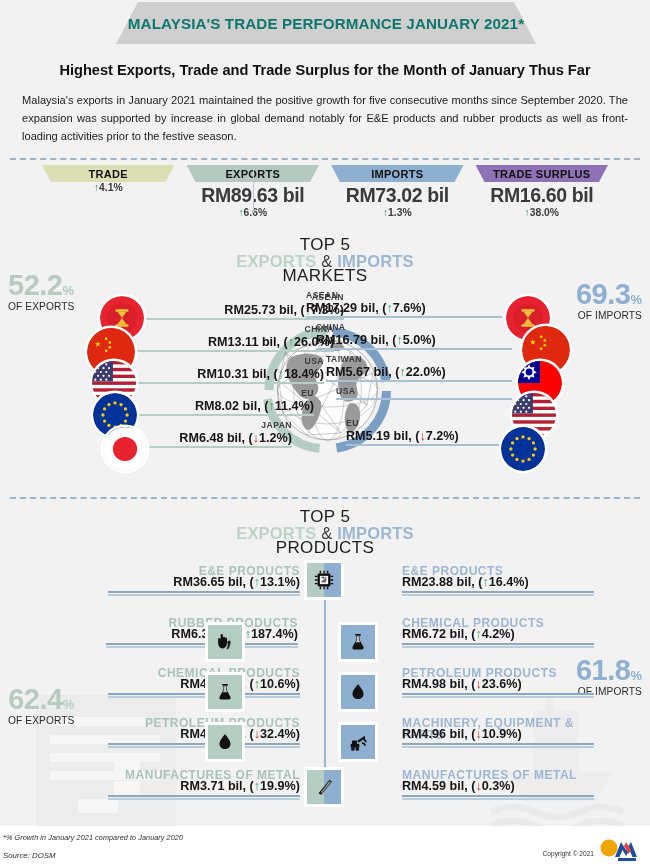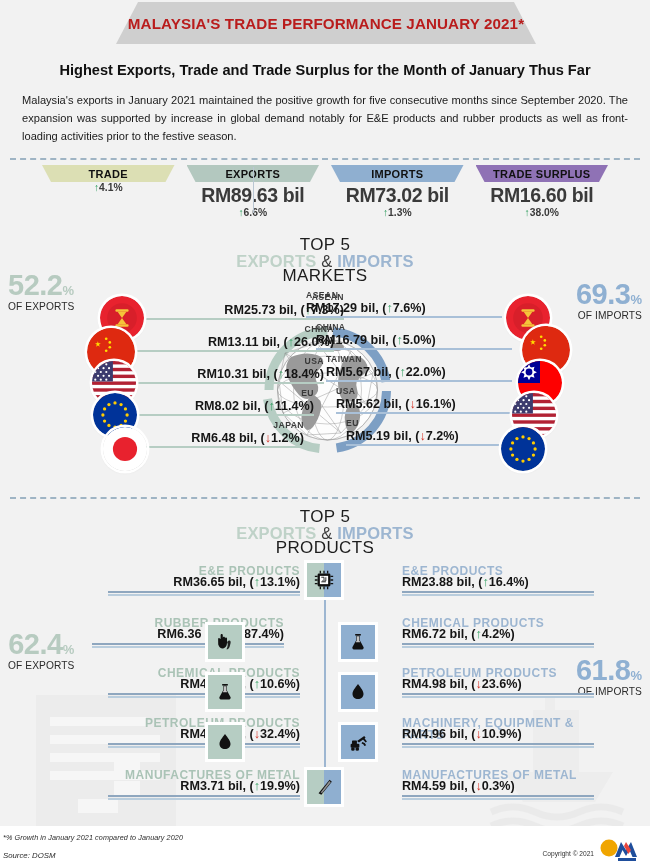--- a/index.html
+++ b/index.html
@@ -23,21 +23,21 @@
   .wm-ship { right: 4px; top: 690px; width: 175px; height: 150px; opacity: .5; }
 
   
   .banner {
     position: absolute; left: 116px; top: 2px; width: 420px; height: 42px;
     background: #cfcfcf;
     clip-path: polygon(22px 0, 398px 0, 420px 42px, 0 42px);
     display: flex; align-items: center; justify-content: center;
   }
   .banner-title {
-    font-size: 15.2px; font-weight: bold; color: #b91c1c;
+    font-size: 15.2px; font-weight: bold; color: #0f766e;
     letter-spacing: .1px; white-space: nowrap;
   }
 
   
   .headline {
     position: absolute; left: 0; top: 62px; width: 650px;
     text-align: center; font-size: 14.6px; font-weight: bold; color: #111;
   }
   .lede {
     position: absolute; left: 22px; top: 92px; width: 606px;
@@ -81,21 +81,21 @@
 
   
   .bigpct { position: absolute; }
   .bigpct .num { font-size: 29px; font-weight: bold; letter-spacing: -.5px; line-height: .95; }
   .bigpct .pct { font-size: 13px; font-weight: bold; }
   .bigpct .cap { font-size: 10.2px; color: #2b2b2b; letter-spacing: .1px; margin-top: 1px; }
   .pct-green .num, .pct-green .pct { color: #b7cbc0; }
   .pct-blue  .num, .pct-blue  .pct { color: #8fb0d2; }
   .p-exp-mkt { left: 8px;  top: 272px; text-align: left; }
   .p-imp-mkt { right: 8px; top: 281px; text-align: right; }
-  .p-exp-prd { left: 8px;  top: 631px; text-align: center; }
+  .p-exp-prd { left: 8px;  top: 686px; text-align: center; }
   .p-imp-prd { right: 8px; top: 657px; text-align: right; }
 
   
   .globe-wrap { position: absolute; left: 255px; top: 295px; width: 145px; height: 190px; }
 
   
   .mkt-row { position: absolute; height: 34px; }
   .mkt-row .cap {
     font-size: 8.6px; font-weight: bold; color: #3a3a3a; letter-spacing: .45px;
     line-height: 1; height: 10px;
@@ -338,21 +338,21 @@
             <circle cx="29.5" cy="25.5" r="1.5"></circle>
             <circle cx="25.5" cy="29.5" r="1.5"></circle>
             <circle cx="20.0" cy="31.0" r="1.5"></circle>
             <circle cx="14.5" cy="29.5" r="1.5"></circle>
             <circle cx="10.5" cy="25.5" r="1.5"></circle>
             <circle cx="9.0" cy="20.0" r="1.5"></circle>
             <circle cx="10.5" cy="14.5" r="1.5"></circle>
             <circle cx="14.5" cy="10.5" r="1.5"></circle>
           </g>
         </svg></div>
-      <div class="mkt-row mkt-left" style="left: 128px; top: 421px; width: 176px;">
+      <div class="mkt-row mkt-left" style="left: 116px; top: 421px; width: 176px;">
         <div class="cap">JAPAN</div>
         <div class="val">RM6.48 bil, (<span class="arrow-down">↓</span>1.2%)</div>
         <div class="rule"></div>
       </div>
       <div class="flag" style="left: 103px; top: 427px; width: 44px; height: 44px;"><svg viewBox="0 0 40 40">
           <circle cx="20" cy="20" r="20" fill="#fff"></circle>
           <circle cx="20" cy="20" r="11" fill="#e8222e"></circle>
         </svg></div>
       <div class="mkt-row mkt-right" style="left: 306px; top: 291px; width: 196px;">
         <div class="cap">ASEAN</div>
@@ -393,21 +393,20 @@
           <circle cx="20" cy="20" r="20" fill="#fe0000"></circle>
           <rect x="0" y="0" width="20" height="20" fill="#000095"></rect>
           <g fill="#fff">
             <circle cx="10" cy="10" r="4.6"></circle>
             <path d="M10 3 l1.6 3.2 l3.4-1 l-1 3.4 l3.2 1.6 l-3.2 1.6 l1 3.4 l-3.4-1 l-1.6 3.2 l-1.6-3.2 l-3.4 1 l1-3.4 l-3.2-1.6 l3.2-1.6 l-1-3.4 l3.4 1 Z"></path>
           </g>
           <circle cx="10" cy="10" r="3.1" fill="#000095"></circle>
         </svg></div>
       <div class="mkt-row mkt-right" style="left: 336px; top: 387px; width: 176px;">
         <div class="cap">USA</div>
-        <div class="val">RM5.62 bil, (<span class="arrow-down">↓</span>16.1%)</div>
         <div class="rule"></div>
       </div>
       <div class="flag" style="left: 512px; top: 393px; width: 44px; height: 44px;"><svg viewBox="0 0 40 40">
           <circle cx="20" cy="20" r="20" fill="#fff"></circle>
           <g>
             <rect x="0" y="0" width="40" height="40" fill="#fff"></rect>
             <g fill="#b22234">
               <rect y="0" width="40" height="3.1"></rect>
               <rect y="6.2" width="40" height="3.1"></rect>
               <rect y="12.4" width="40" height="3.1"></rect>
@@ -482,21 +481,21 @@
   </div>
 
   <div class="spine" id="prd-spine" style="top: 600px; height: 167px;"></div>
   <div id="prd-layer">
       <div class="prd-row prd-left" style="left: 108px; top: 565px; width: 192px;">
         <div class="cap">E&amp;E PRODUCTS</div>
         <div class="val">RM36.65 bil, (<span class="arrow-up">↑</span>13.1%)</div>
         <div class="rule"></div>
         <div class="rule2"></div>
       </div>
-      <div class="prd-row prd-left" style="left: 92px; top: 617px; width: 192px;">
+      <div class="prd-row prd-left" style="left: 106px; top: 617px; width: 192px;">
         <div class="cap">RUBBER PRODUCTS</div>
         <div class="val">RM6.36 bil, (<span class="arrow-up">↑</span>187.4%)</div>
         <div class="rule"></div>
         <div class="rule2"></div>
       </div>
       <div class="icon-tile tile-green" style="left: 208px; top: 625px;">
         <svg viewBox="0 0 24 24" width="22" height="22">
           <g fill="#111">
             <path d="M4.5 9c0-1 .7-1.6 1.4-1.2l1.3.8V4.6c0-.8.6-1.3 1.2-1.3s1.2.5 1.2 1.3v3.1c0-.8.6-1.3 1.2-1.3s1.2.5 1.2 1.3v.6c0-.8.6-1.3 1.1-1.3s1.1.5 1.1 1.3v4.3c0 3.2-1.6 6.4-4.6 6.4-2.6 0-4-1.8-5-4.4L4.5 10Z"></path>
             <path d="M14.3 12.6c.4-1.5 1.4-2.4 2.5-2.2 1.1.2 1.6 1.3 1.3 2.6l-.9 3.6c-.5 2.1-2 3.6-3.6 3.4 1-1.8 1.4-4 1.4-5.9Z" opacity=".9"></path>

